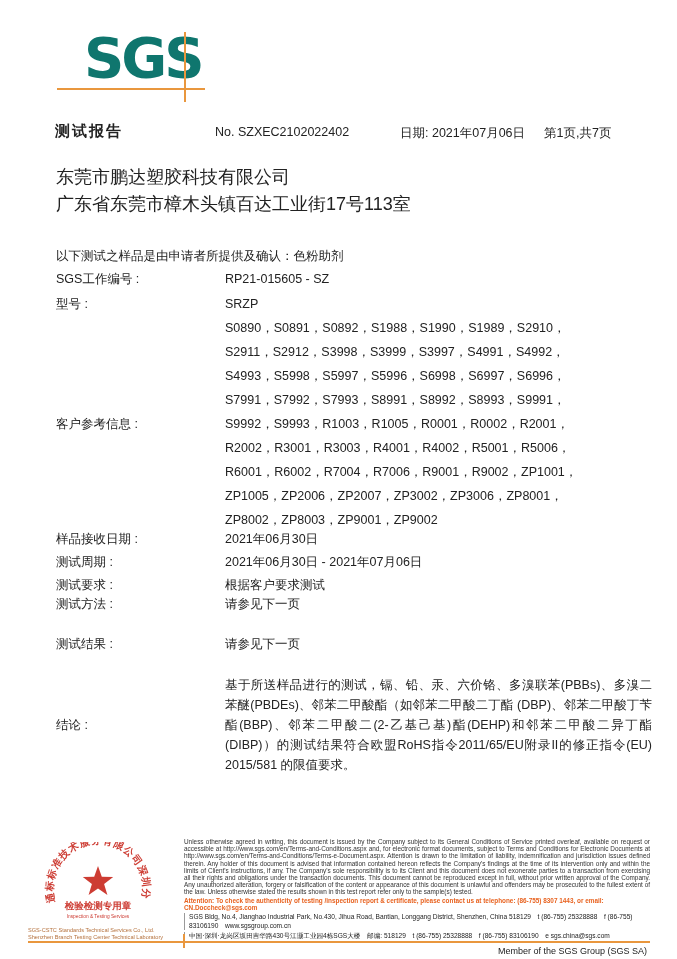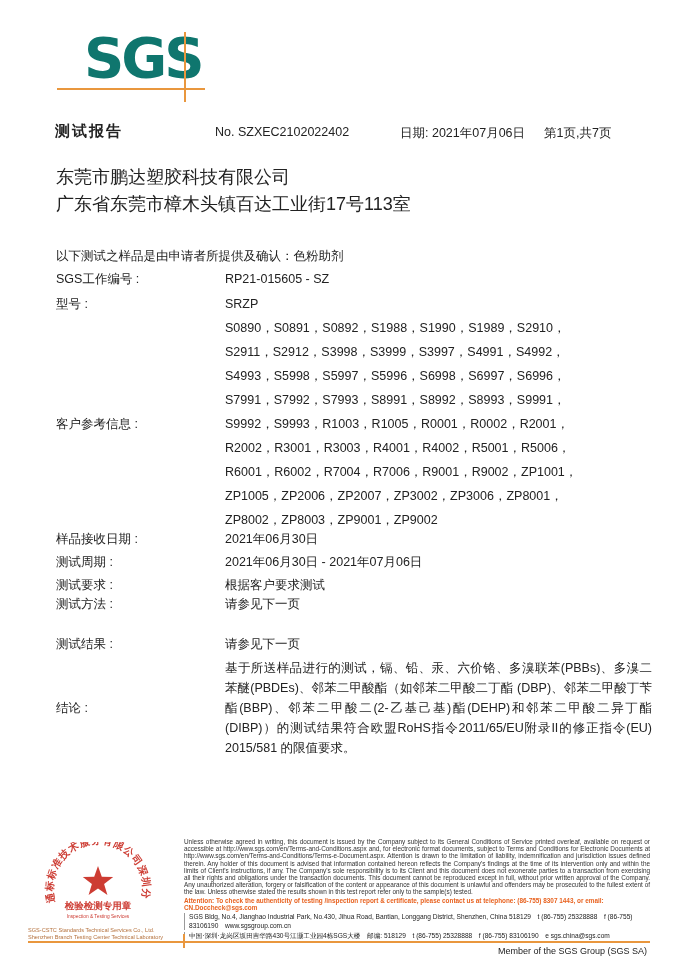--- a/index.html
+++ b/index.html
@@ -24,21 +24,21 @@
   .intro{position:absolute;left:56px;top:248px;font-size:12.5px;}
 
   .fields{position:absolute;left:56px;top:272px;width:596px;font-size:12.5px;line-height:14px;}
   .frow{display:flex;align-items:center;}
   .flabel{width:169px;flex:none;}
   .fvalue{flex:1;}
   .mb11{margin-bottom:11px;}
   .mb5{margin-bottom:5px;}
   .mb9{margin-bottom:9px;}
   .mb12{margin-bottom:26px;}
-  .mb13{margin-bottom:7px;}
+  .mb13{margin-bottom:24px;}
   .ref-line{line-height:24px;}
   .refs-block{margin-bottom:0;}
   .conclusion .fvalue{line-height:20px;text-align:justify;}
 
   
   .stamp-svg{position:absolute;left:30px;top:842px;width:135px;height:100px;opacity:.9;}
   .stamp-co{position:absolute;left:28px;top:927px;font-size:5.6px;line-height:7px;color:#b5713d;width:160px;}
   .finetext{position:absolute;left:184px;top:838px;width:466px;font-size:6.4px;line-height:7.2px;
             color:#333;text-align:justify;}
   .attention{color:#e8621f;font-weight:bold;margin-top:1px;text-align:left;}

